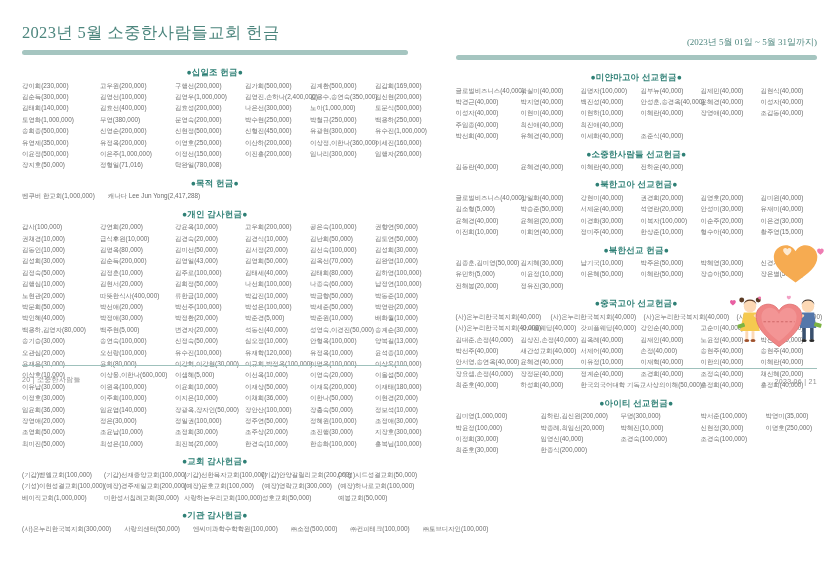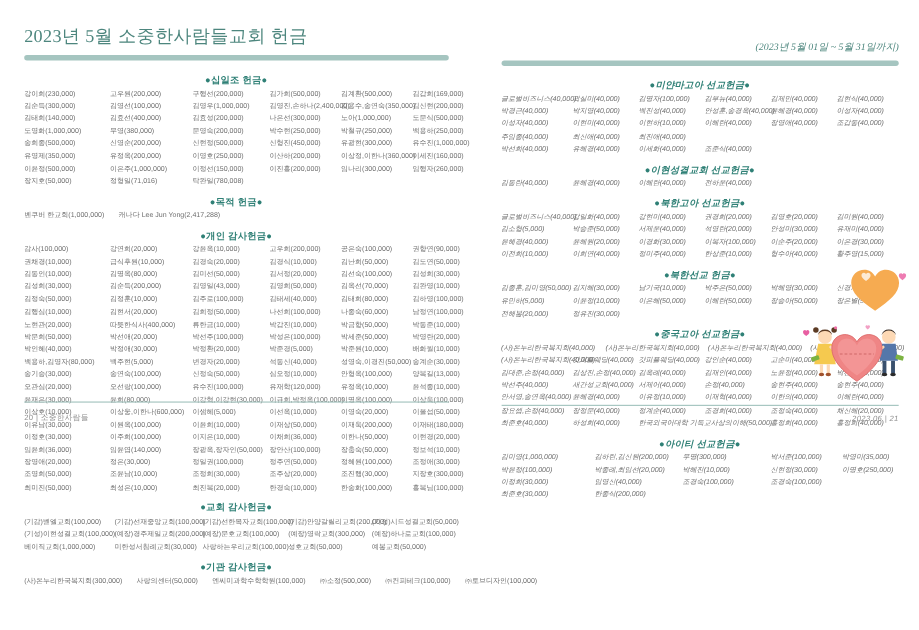--- a/index.html
+++ b/index.html
@@ -4,21 +4,21 @@
 <style>
   html,body{margin:0;padding:0;}
   body{
     width:835px;height:573px;overflow:hidden;position:relative;
     background:#ffffff;
     font-family:"Liberation Sans","DejaVu Sans",sans-serif;
   }
   .sheet{position:absolute;inset:0;display:flex;}
   .page{position:relative;width:417.5px;height:401px;box-sizing:border-box;}
   .page-left{padding:22px 10px 0 22px;}
-  .page-right{padding:22px 18px 0 38px;font-style:italic;}
+  .page-right{padding:22px 18px 0 38px;}
 
   .doc-title{
     margin:0;font-family:"Liberation Serif","DejaVu Serif",serif;
     font-size:16.5px;font-weight:500;color:#4d867e;letter-spacing:0.3px;
   }
   .date-range{
     text-align:right;font-family:"Liberation Serif","DejaVu Serif",serif;
     font-size:9px;color:#4d867e;margin-top:14px;
   }
   .rule{height:5px;background:#a5c5c0;border-radius:3px;margin-top:6px;}
@@ -374,21 +374,21 @@
         </div>
         <div class="section">
           <div class="row grid-r6">
             <span class="entry">박선희(40,000)</span>
             <span class="entry">유혜경(40,000)</span>
             <span class="entry">이세화(40,000)</span>
             <span class="entry">조준식(40,000)</span>
           </div>
         </div>
         <div class="section">
-          <div class="section-title">●이현성결교회 선교헌금●</div>
+          <div class="section-title">●소중한사람들 선교헌금●</div>
           <div class="row grid-r6">
             <span class="entry">김동란(40,000)</span>
             <span class="entry">윤혜경(40,000)</span>
             <span class="entry">이혜란(40,000)</span>
             <span class="entry">전하운(40,000)</span>
           </div>
         </div>
         <div class="section">
           <div class="section-title">●북한고아 선교헌금●</div>
           <div class="row grid-r6">

